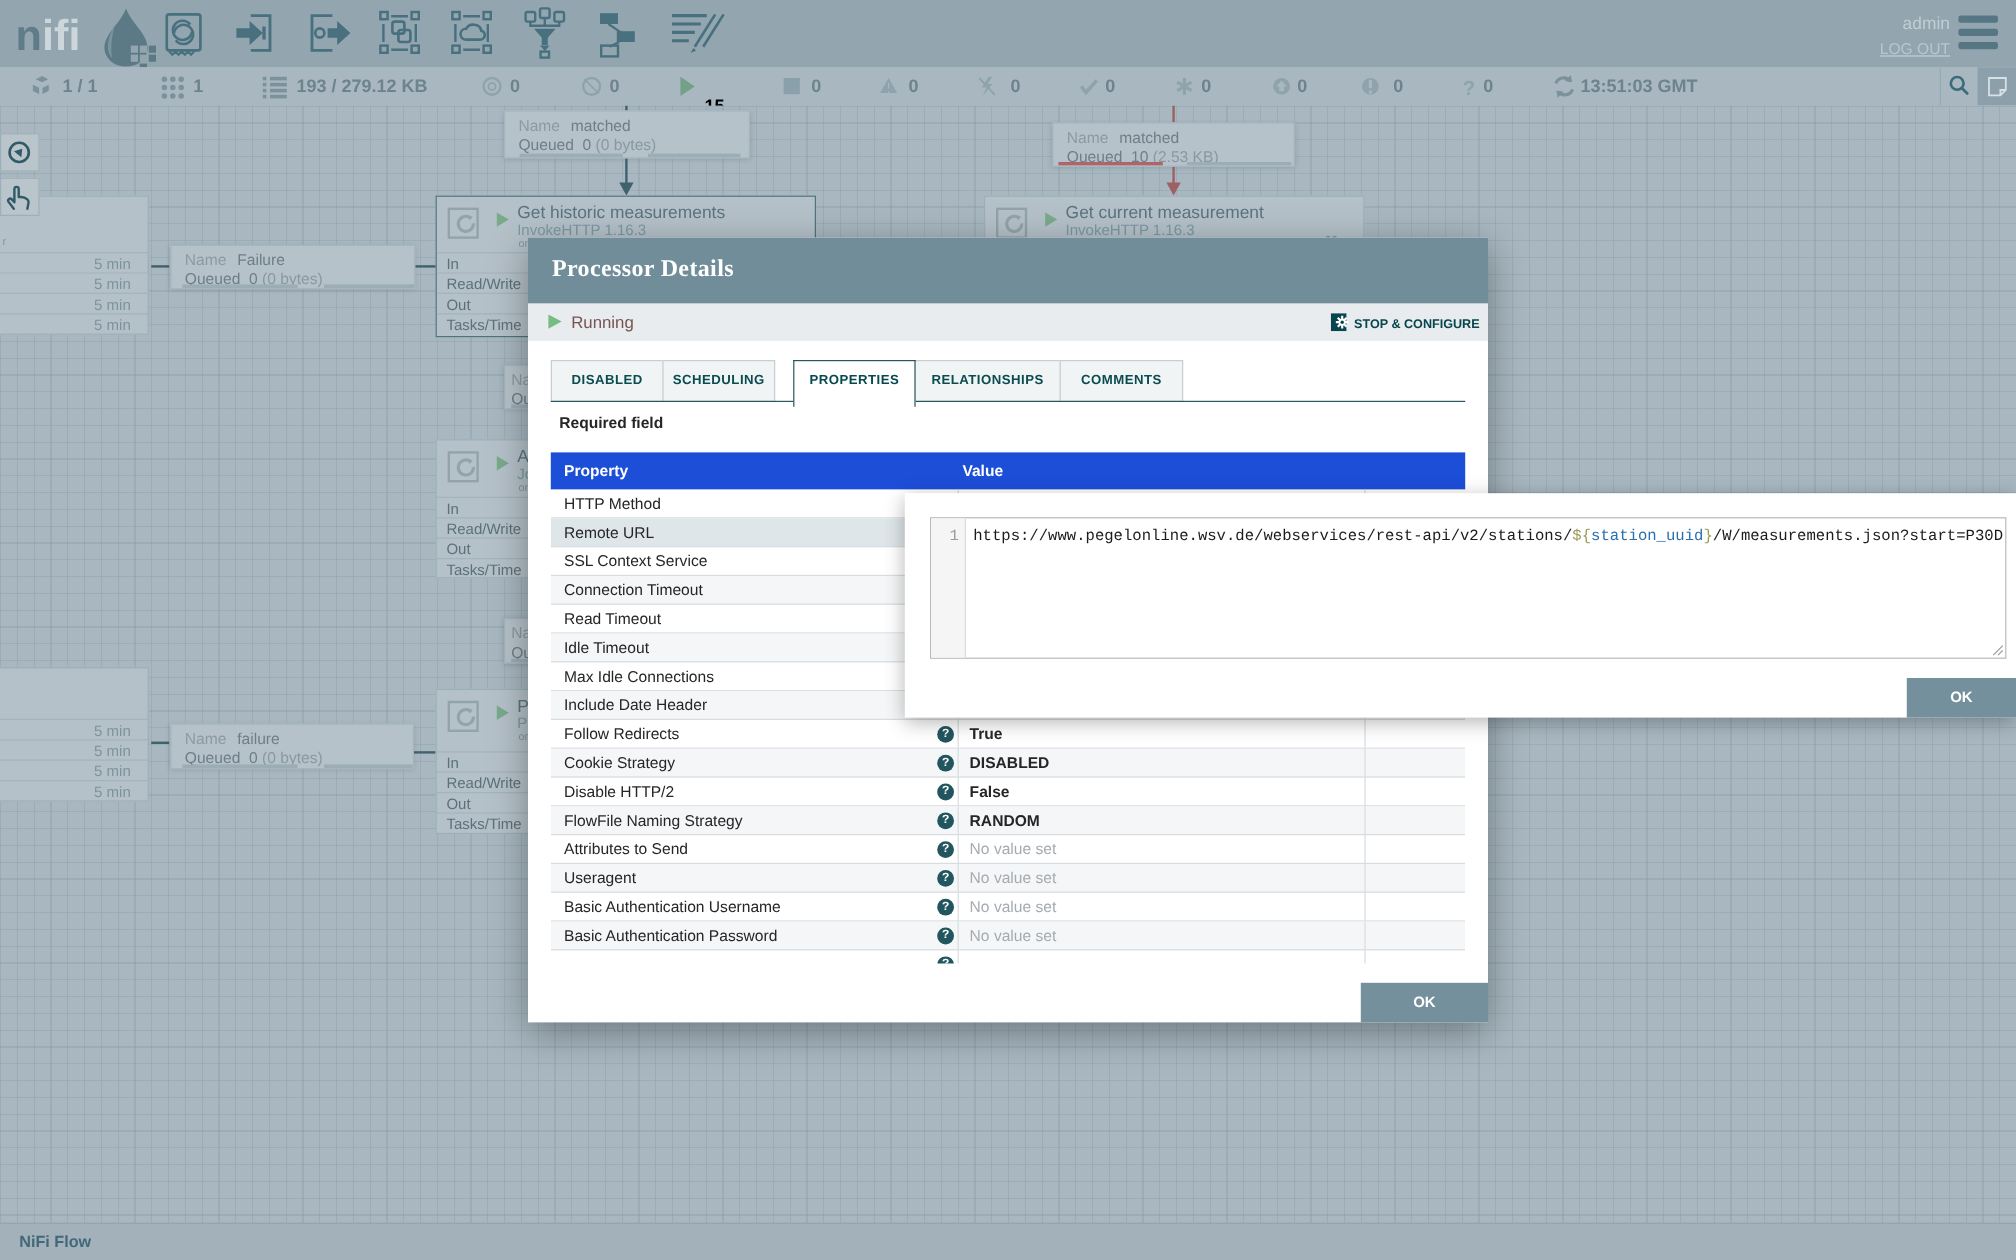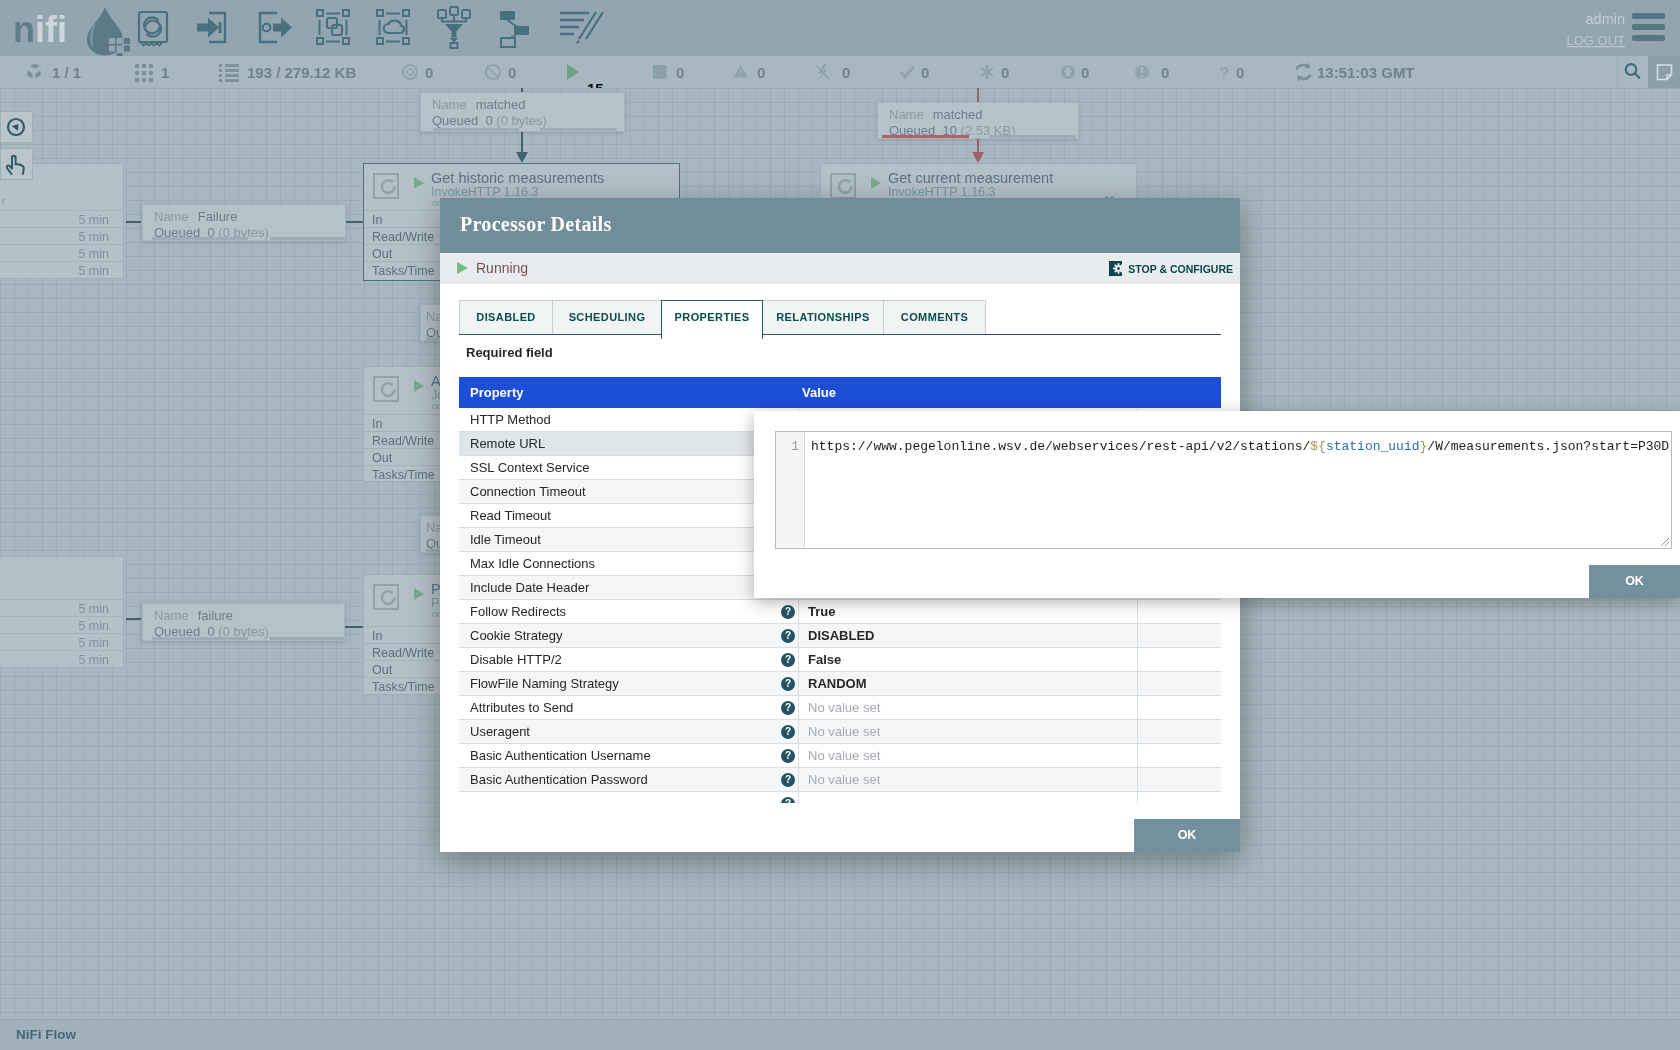--- a/index.html
+++ b/index.html
@@ -468,21 +468,21 @@
               <line x1="9.5" y1="2.2" x2="9.5" y2="12.8"></line>
               <line x1="4.2" y1="7.5" x2="14.8" y2="7.5"></line>
               <line x1="5.8" y1="3.8" x2="13.2" y2="11.2"></line>
               <line x1="13.2" y1="3.8" x2="5.8" y2="11.2"></line>
             </g>
             <circle cx="9.5" cy="7.5" r="1.4" fill="#07464e"></circle>
           </g>
         </svg>STOP &amp; CONFIGURE</div>
   </div>
   <div class="tab" style="left:19px; width:94px;">DISABLED</div>
-  <div class="tab" style="left:112px; width:110px;">SCHEDULING</div>
+  <div class="tab" style="left:112px; width:94px;">SCHEDULING</div>
   <div class="tab active" style="left:221px; width:102px;">PROPERTIES</div>
   <div class="tab" style="left:322px; width:122px;">RELATIONSHIPS</div>
   <div class="tab" style="left:443px; width:103px;">COMMENTS</div>
   <div class="tabline" style="left:19px; width:203px;"></div>
   <div class="tabline" style="left:322px; width:459px;"></div>
   <div id="reqfield">Required field</div>
   <div id="thead">
       <span class="c1">Property</span>
       <span class="c2">Value</span>
     </div>

